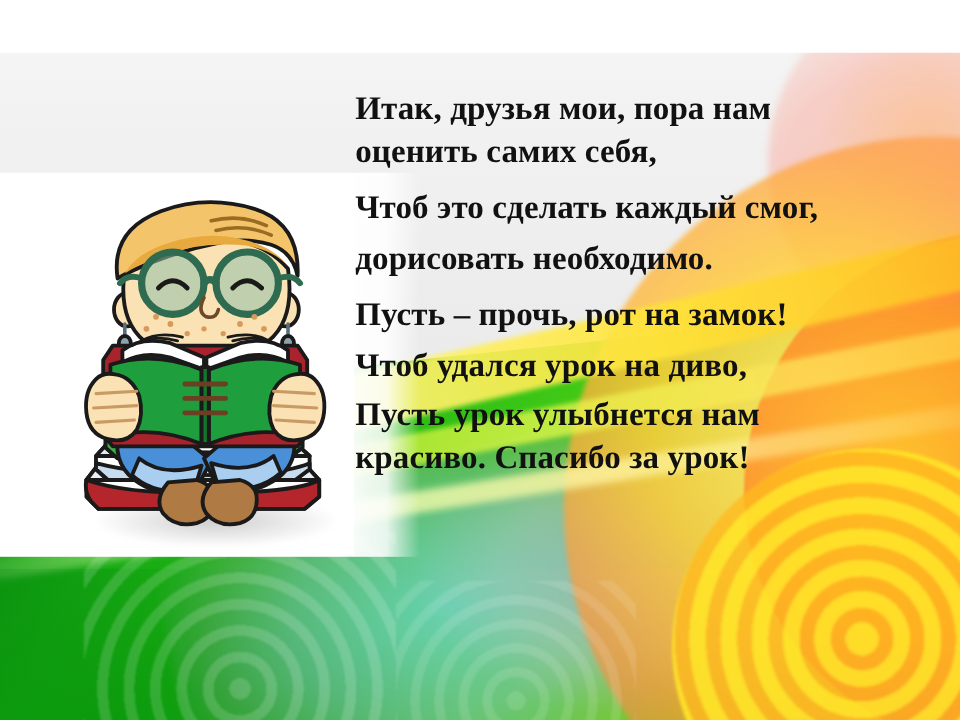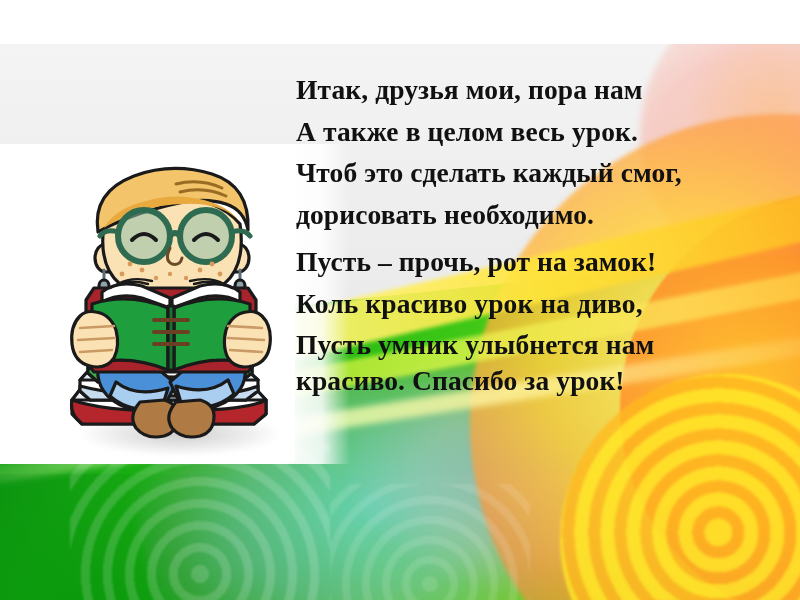--- a/index.html
+++ b/index.html
@@ -304,29 +304,29 @@
           <path d="M204 180 L170 178" fill="none" stroke="#c99a63" stroke-width="2.6"></path>
           <path d="M206 192 L170 190" fill="none" stroke="#c99a63" stroke-width="2.6"></path>
           <path d="M204 204 L172 202" fill="none" stroke="#c99a63" stroke-width="2.6"></path>
         </g>
       </g>
     </svg>
   </div>
 
   <div class="poem">
     <div class="line">Итак, друзья мои, пора нам</div>
-    <div class="gap"></div>
-    <div class="line">А также в целом весь урок.</div>
+    <div class="line">оценить самих себя,</div>
+    <div class="gap"></div>
     <div class="gap"></div>
     <div class="line">Чтоб это сделать каждый смог,</div>
     <div class="gap"></div>
     <div class="line">дорисовать необходимо.</div>
     <div class="gap"></div>
     <div class="gap"></div>
     <div class="line">Пусть – прочь, рот на замок!</div>
     <div class="gap"></div>
-    <div class="line">Коль красиво урок на диво,</div>
-    <div class="gap"></div>
-    <div class="line">Пусть умник улыбнется нам</div>
+    <div class="line">Чтоб удался урок на диво,</div>
+    <div class="gap"></div>
+    <div class="line">Пусть урок улыбнется нам</div>
     <div class="line">красиво. Спасибо за урок!</div>
   </div>
 
 </div>
 
 </body></html>

